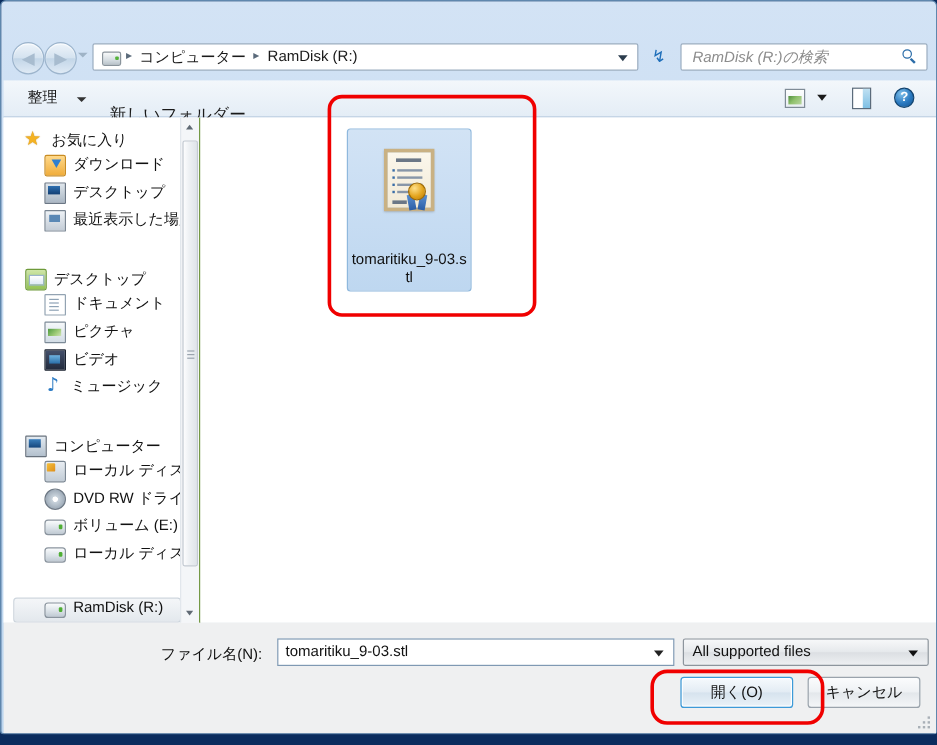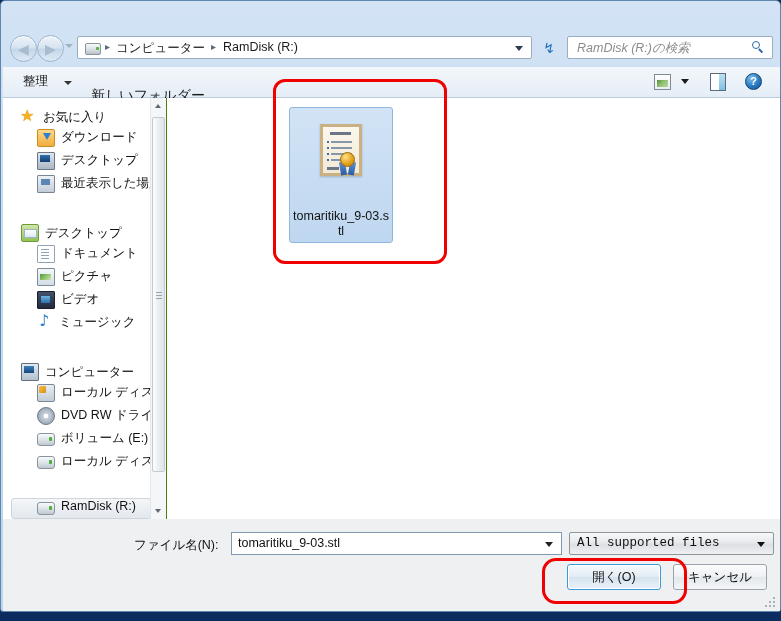--- a/index.html
+++ b/index.html
@@ -776,21 +776,20 @@
     box-sizing: border-box;
     border-radius: 2px;
     cursor: pointer;
   }
   #filter-value {
     position: absolute;
     left: 7px; top: 3px;
     font-size: 12.5px;
     color: #111;
     white-space: nowrap;
-    font-family: Liberation Mono, monospace;
   }
   #filter-caret {
     position: absolute;
     right: 8px; top: 9px;
     width: 0; height: 0;
     border-left: 4px solid transparent;
     border-right: 4px solid transparent;
     border-top: 5px solid #111;
   }
   #open-button {

